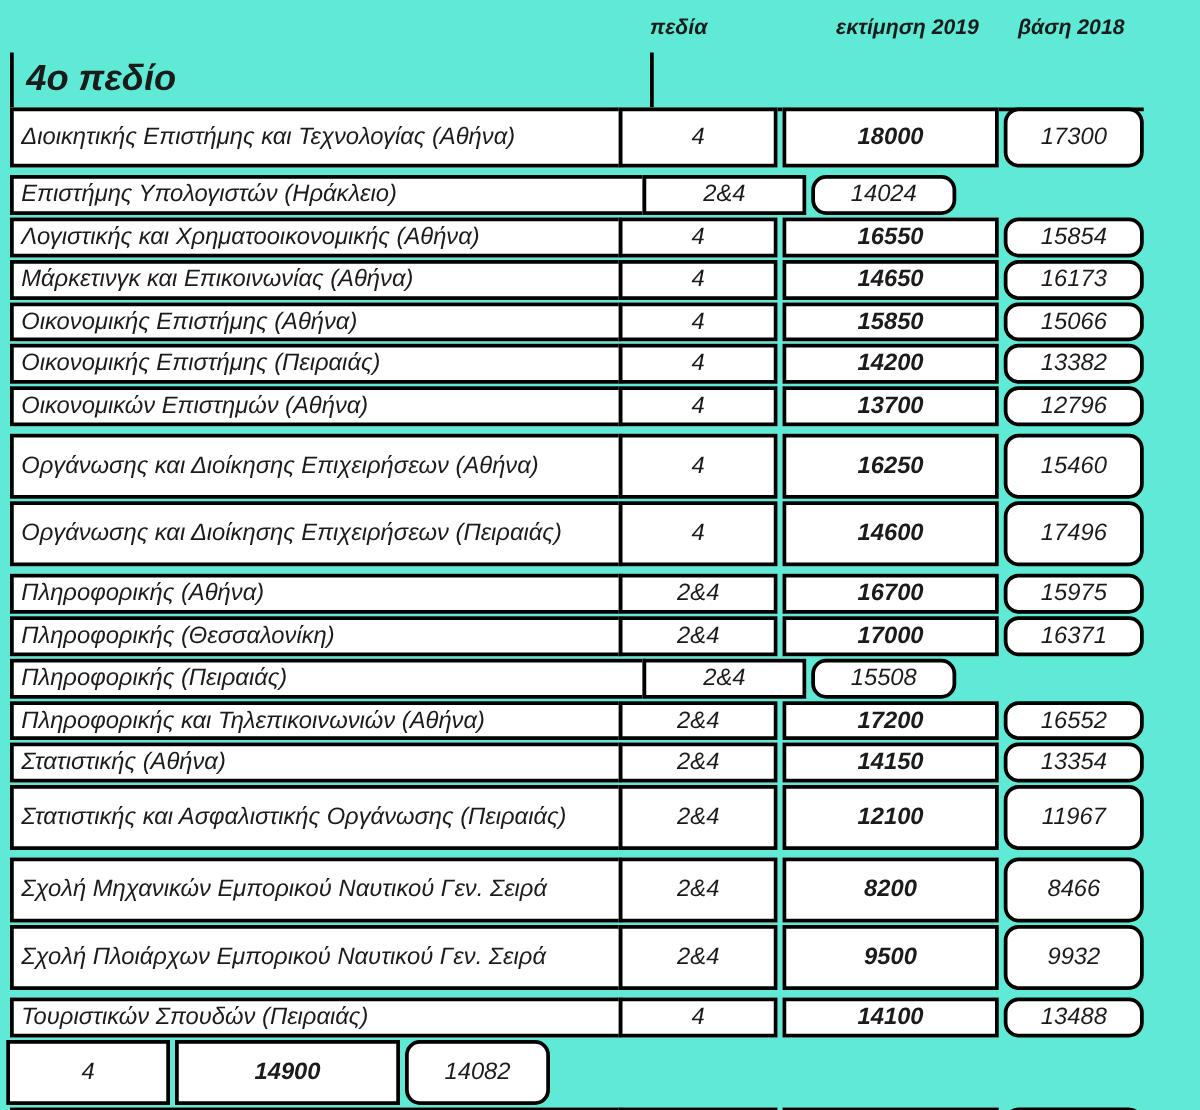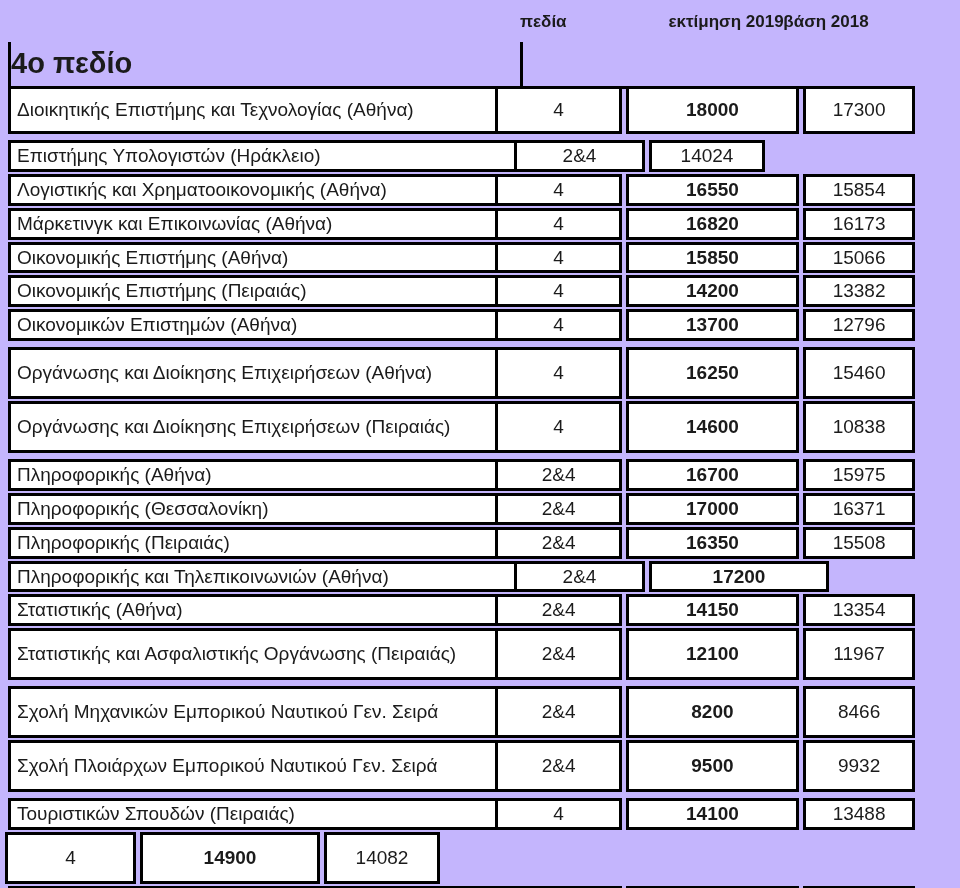--- a/index.html
+++ b/index.html
@@ -1,44 +1,45 @@
 <!DOCTYPE html>
 <html><head>
 <meta charset="utf-8">
 <style>
   html,body { margin:0; padding:0; background:#fff; }
   .sheet {
     position:relative;
     width:960px; height:888px;
-    background:#c4b5fd;
+    background:#5eead4;
     font-family:"Liberation Sans", sans-serif;
     color:#1b1b1b;
     overflow:hidden;
+    font-style:italic;
   }
 
   
   .top-labels { position:absolute; top:0; left:0; width:100%; height:40px; }
   .col-label { position:absolute; top:12px; font-size:17px; font-weight:bold; white-space:nowrap; }
   .col-label.fields   { left:520px; }
   .col-label.estimate { left:726px; transform:translateX(-50%); }
-  .col-label.base     { left:826px; transform:translateX(-50%); }
+  .col-label.base     { left:857px; transform:translateX(-50%); }
 
   
   .title-row {
     position:absolute; top:42px; left:8px;
     width:907px; height:47px;
     box-sizing:border-box;
     border-left:3px solid #000;
     border-bottom:3px solid #000;
   }
   .title-row .divider {
     position:absolute; left:509px; top:0; bottom:0; width:3px; background:#000;
   }
   .title-text {
-    font-size:29px; font-weight:bold; line-height:42px; padding-left:0;
+    font-size:29px; font-weight:bold; line-height:42px; padding-left:10px;
     white-space:nowrap;
   }
 
   
   .table-body { position:absolute; top:89px; left:8px; width:907px; }
   .row { display:flex; align-items:stretch; margin-top:2px; min-height:28px; }
   .row:first-child { margin-top:-3px; }
   
   .row:nth-child(2), .row:nth-child(8), .row:nth-child(10),
   .row:nth-child(16), .row:nth-child(18) { margin-top:6px; }
@@ -48,21 +49,21 @@
   .cell {
     box-sizing:border-box;
     border:3px solid #000;
     background:#fff;
     display:flex; align-items:center;
     font-size:19px; line-height:1.15;
   }
   .cell.name   { width:509px; justify-content:flex-start; padding:2px 6px 2px 6px; }
   .cell.fields { width:131px; margin-left:-3px; justify-content:center; text-align:center; }
   .cell.est    { width:180px; margin-left:4px;  justify-content:center; text-align:left; font-weight:bold; }
-  .cell.base   { width:116px; margin-left:4px;  justify-content:center; text-align:center; }
+  .cell.base   { width:116px; margin-left:4px;  justify-content:center; text-align:center;border-radius:12px; }
 </style>
 </head>
 <body>
 
 <div class="sheet">
 
   <div class="top-labels">
     <span class="col-label fields">πεδία</span>
     <span class="col-label estimate">εκτίμηση 2019</span>
     <span class="col-label base">βάση 2018</span>
@@ -87,21 +88,21 @@
     </div>
       <div class="row">
       <div class="cell name">Λογιστικής και Χρηματοοικονομικής (Αθήνα)</div>
       <div class="cell fields">4</div>
       <div class="cell est">16550</div>
       <div class="cell base">15854</div>
     </div>
       <div class="row">
       <div class="cell name">Μάρκετινγκ και Επικοινωνίας (Αθήνα)</div>
       <div class="cell fields">4</div>
-      <div class="cell est">16820</div>
+      <div class="cell est">14650</div>
       <div class="cell base">16173</div>
     </div>
       <div class="row">
       <div class="cell name">Οικονομικής Επιστήμης (Αθήνα)</div>
       <div class="cell fields">4</div>
       <div class="cell est">15850</div>
       <div class="cell base">15066</div>
     </div>
       <div class="row">
       <div class="cell name">Οικονομικής Επιστήμης (Πειραιάς)</div>
@@ -118,44 +119,44 @@
       <div class="row tall">
       <div class="cell name">Οργάνωσης και Διοίκησης Επιχειρήσεων (Αθήνα)</div>
       <div class="cell fields">4</div>
       <div class="cell est">16250</div>
       <div class="cell base">15460</div>
     </div>
       <div class="row tall">
       <div class="cell name">Οργάνωσης και Διοίκησης Επιχειρήσεων (Πειραιάς)</div>
       <div class="cell fields">4</div>
       <div class="cell est">14600</div>
-      <div class="cell base">10838</div>
+      <div class="cell base">17496</div>
     </div>
       <div class="row">
       <div class="cell name">Πληροφορικής (Αθήνα)</div>
       <div class="cell fields">2&amp;4</div>
       <div class="cell est">16700</div>
       <div class="cell base">15975</div>
     </div>
       <div class="row">
       <div class="cell name">Πληροφορικής (Θεσσαλονίκη)</div>
       <div class="cell fields">2&amp;4</div>
       <div class="cell est">17000</div>
       <div class="cell base">16371</div>
     </div>
       <div class="row">
       <div class="cell name">Πληροφορικής (Πειραιάς)</div>
       <div class="cell fields">2&amp;4</div>
-      <div class="cell est">16350</div>
       <div class="cell base">15508</div>
     </div>
       <div class="row">
       <div class="cell name">Πληροφορικής και Τηλεπικοινωνιών (Αθήνα)</div>
       <div class="cell fields">2&amp;4</div>
       <div class="cell est">17200</div>
+      <div class="cell base">16552</div>
     </div>
       <div class="row">
       <div class="cell name">Στατιστικής (Αθήνα)</div>
       <div class="cell fields">2&amp;4</div>
       <div class="cell est">14150</div>
       <div class="cell base">13354</div>
     </div>
       <div class="row tall">
       <div class="cell name">Στατιστικής και Ασφαλιστικής Οργάνωσης (Πειραιάς)</div>
       <div class="cell fields">2&amp;4</div>

